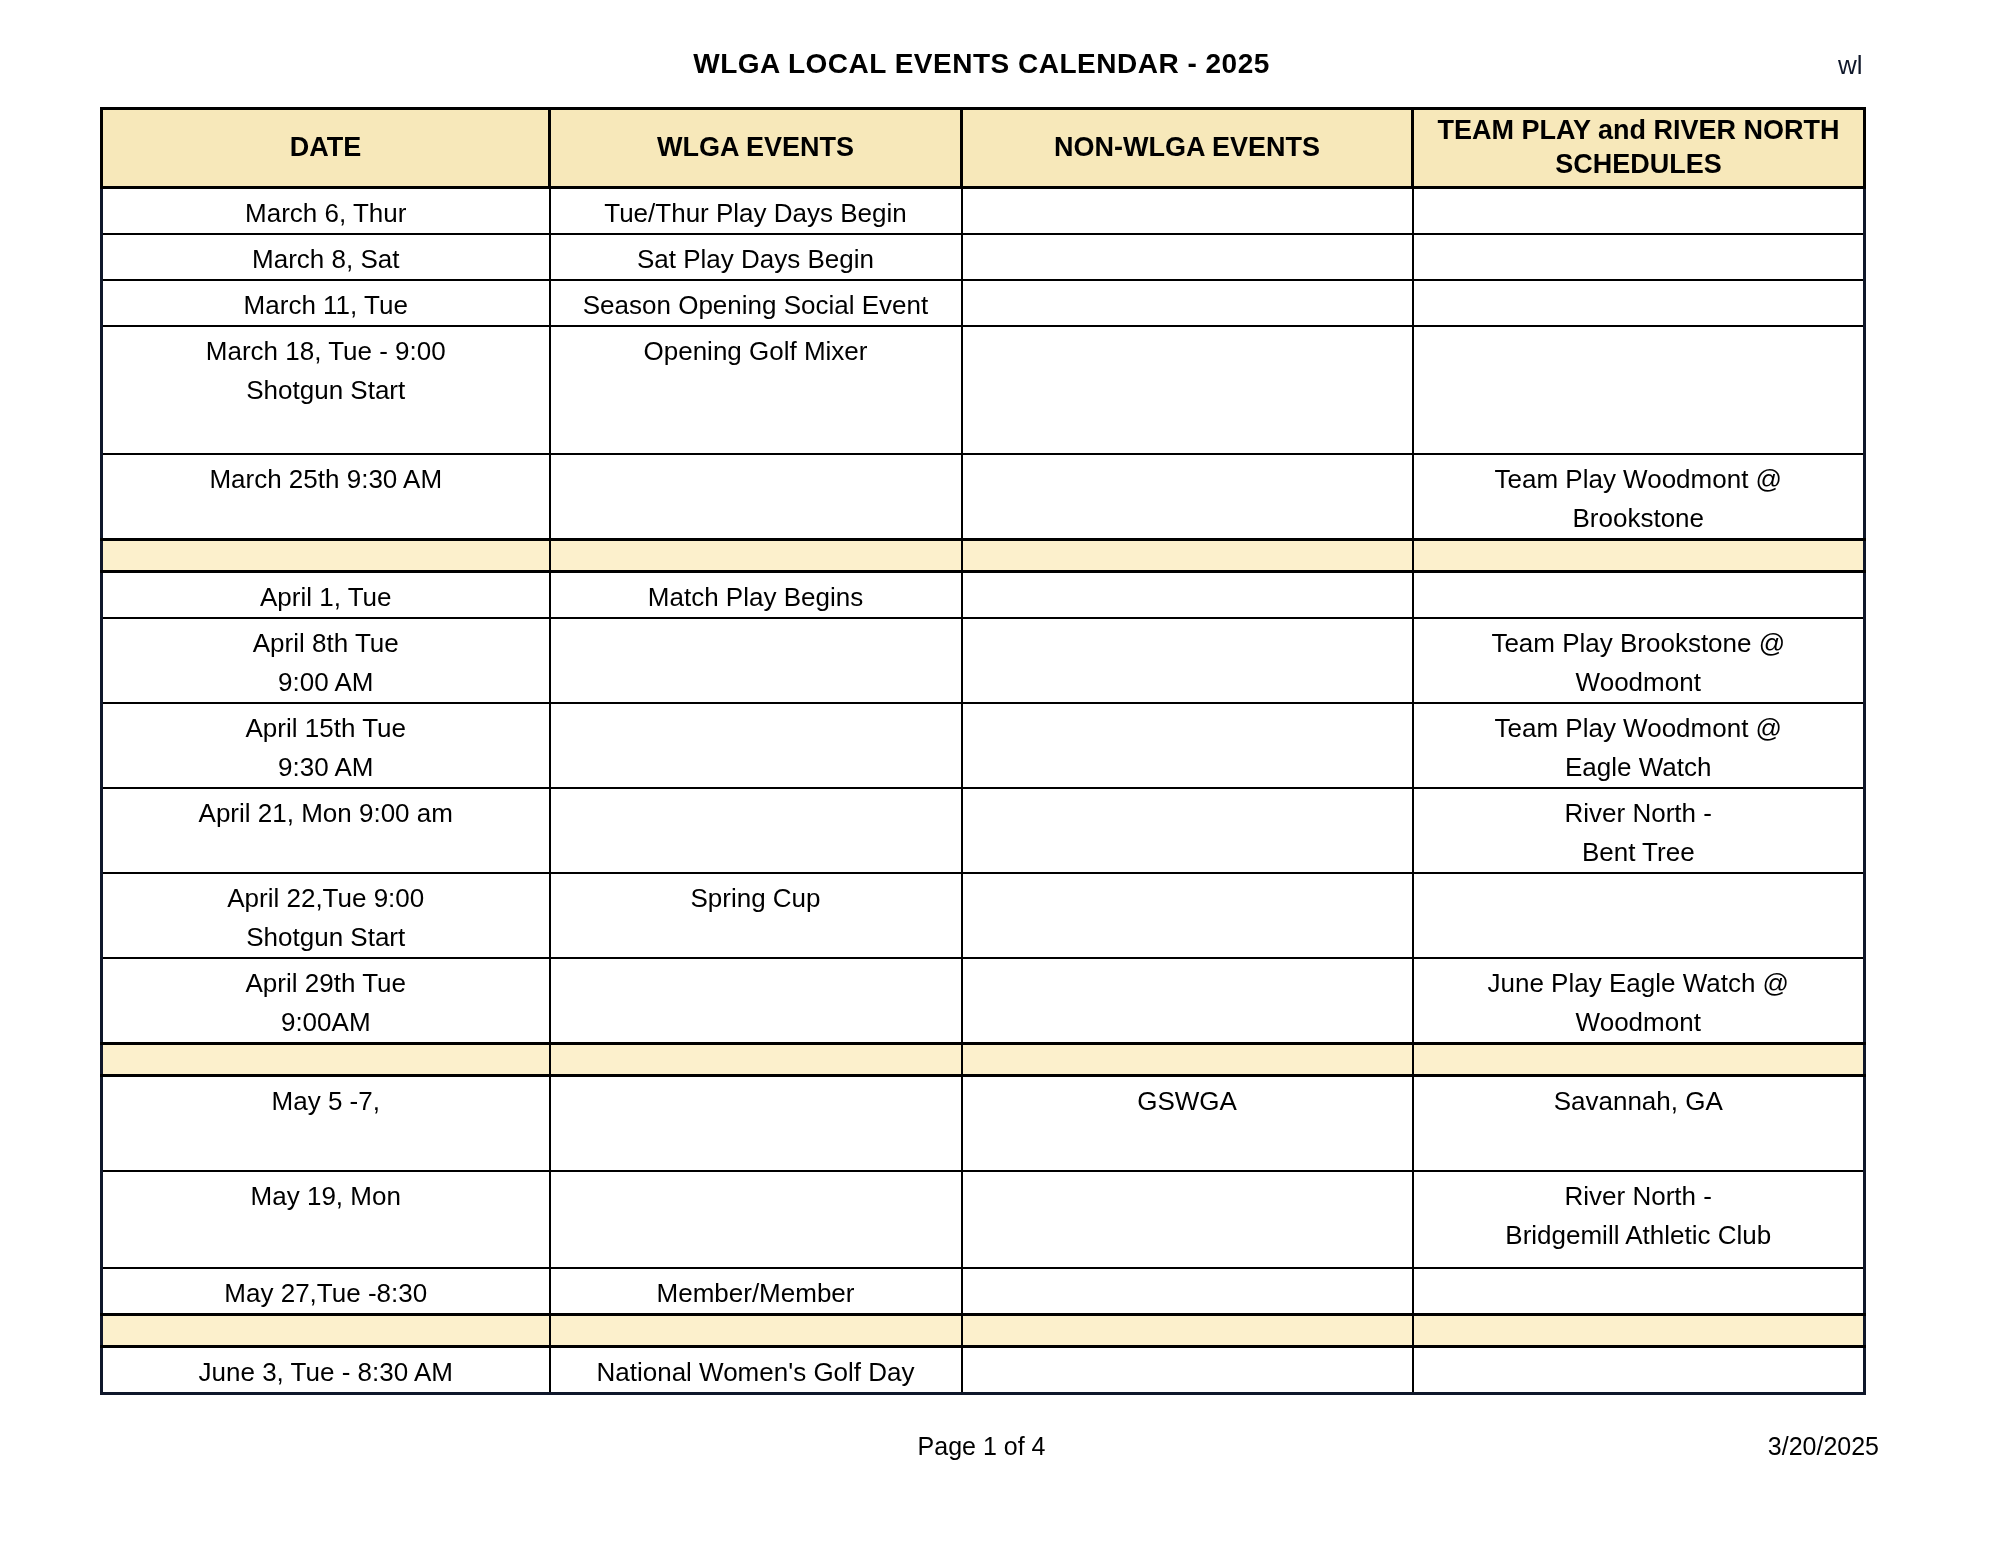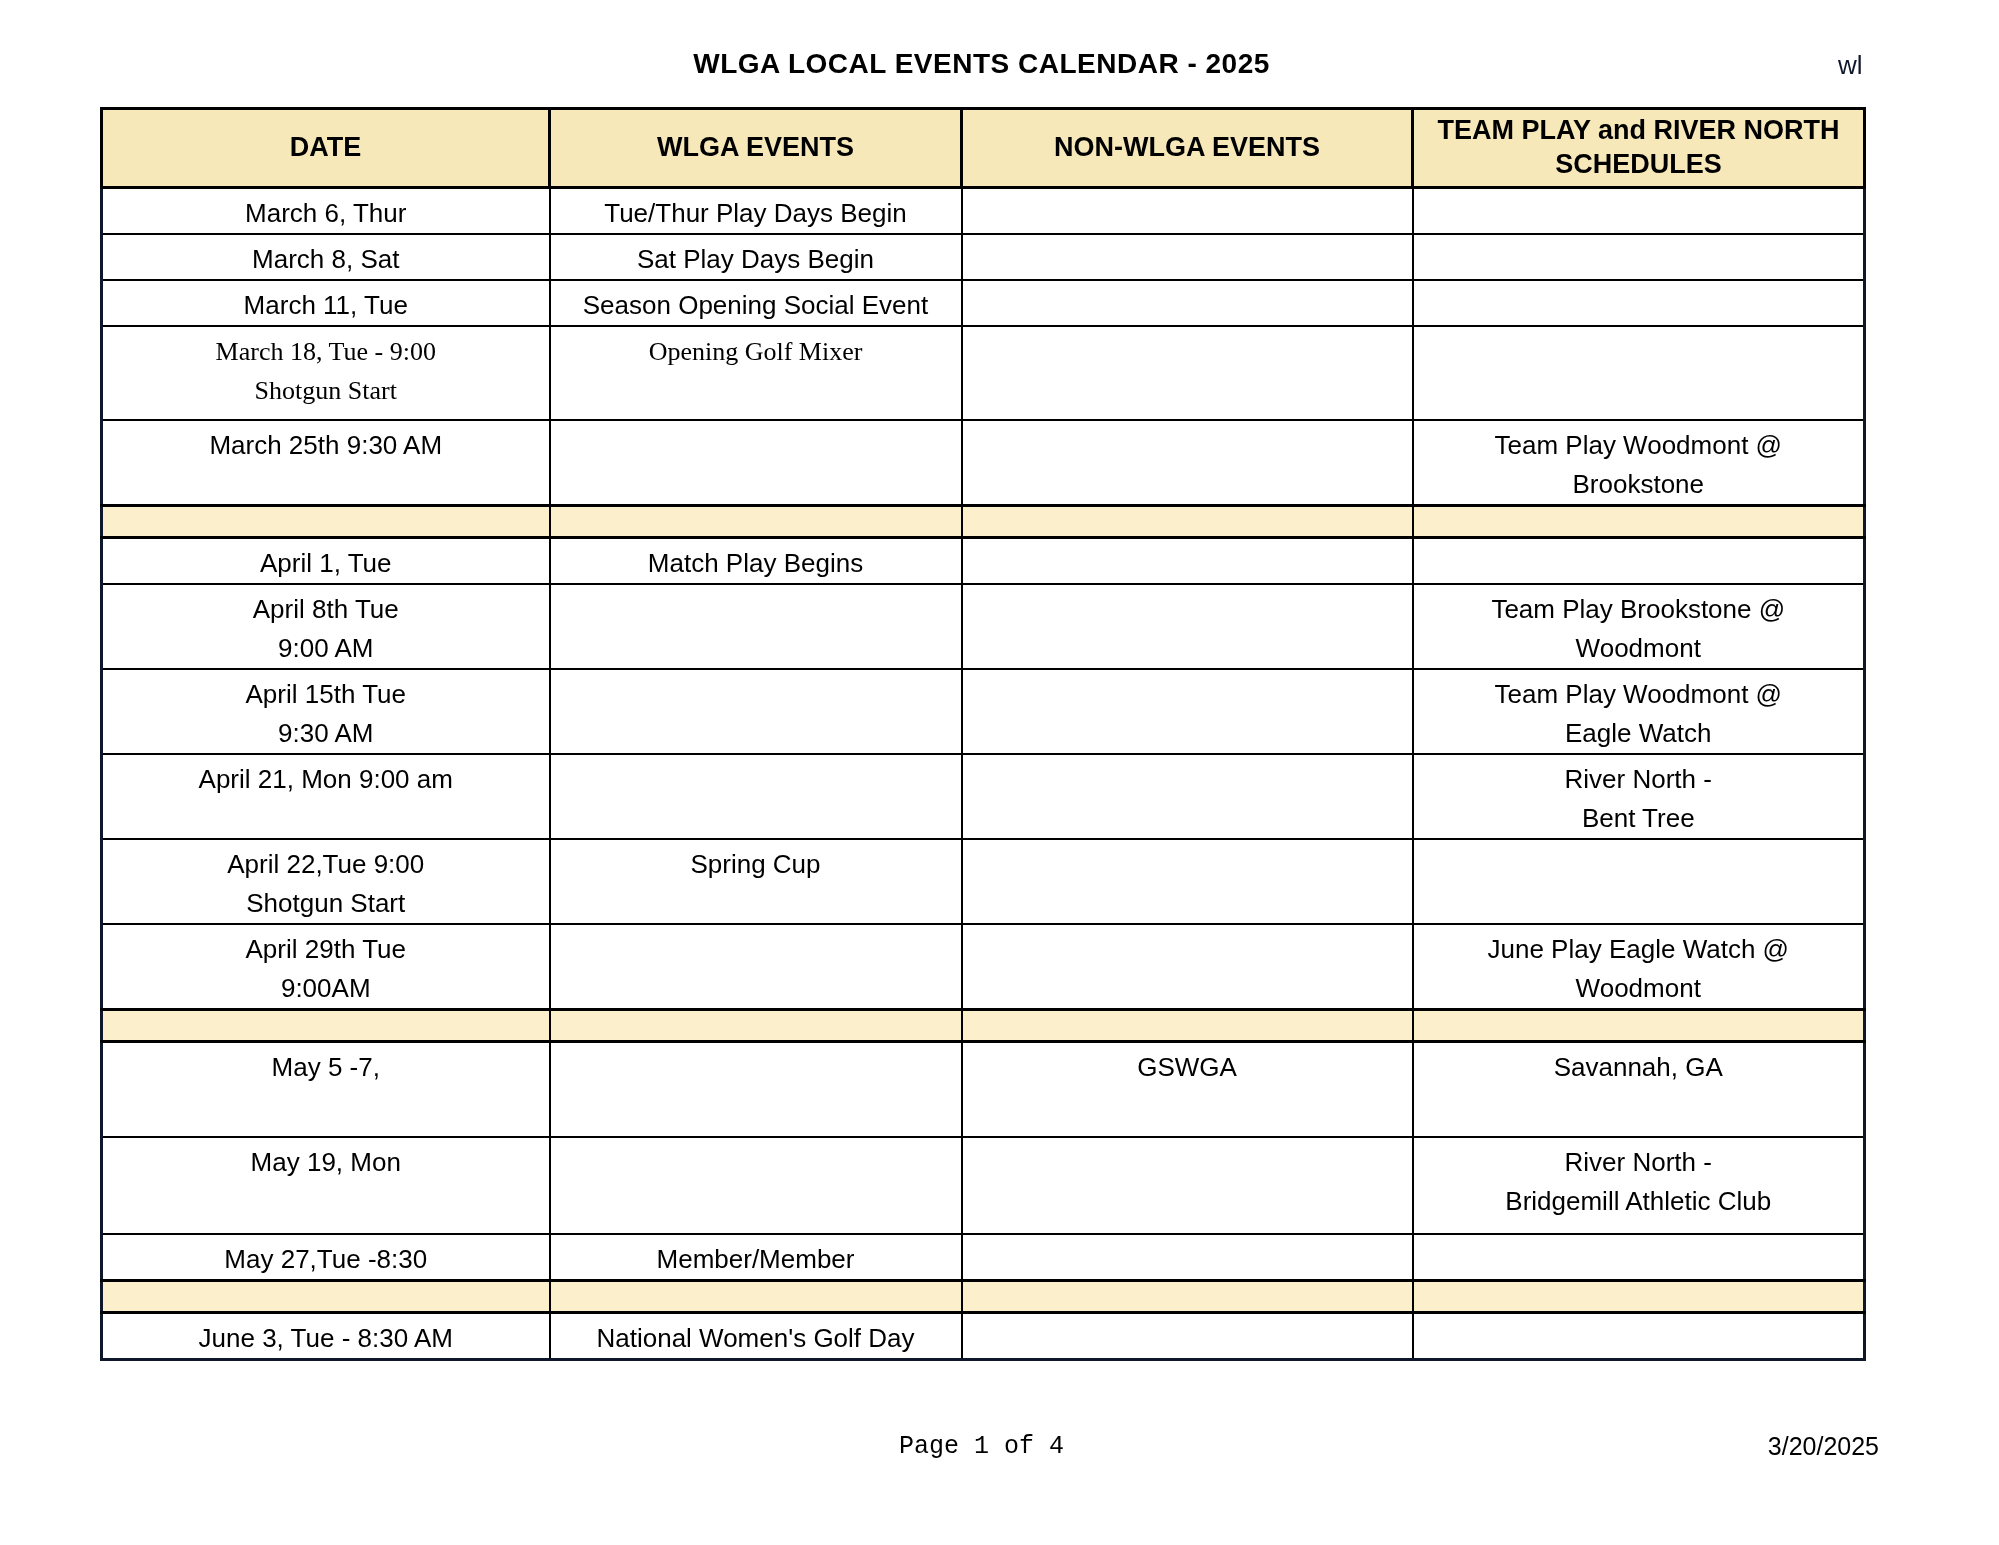--- a/index.html
+++ b/index.html
@@ -25,31 +25,31 @@
     padding:4px 10px;white-space:pre-line;line-height:1.25;
   }
   table.cal td{
     border:2px solid #000;background:#fff;
     font-size:26px;text-align:center;vertical-align:top;
     padding:5px 10px 0 10px;white-space:pre-line;line-height:1.5;
   }
   tr.h-hdr{height:70px;}
   tr.r-s{height:42px;}
   tr.r-d{height:83px;}
-  tr.r-m18{height:94px;font-family:Liberation Serif, serif;}
+  tr.r-m18{height:128px;}
   tr.r-m5{height:96px;}
   tr.r-m19{height:97px;}
   tr.r-sep{height:32px;}
   tr.r-sep td{
     background:#FCF0CC;
     border-top:3px solid #000;border-bottom:3px solid #000;
   }
   .footer-page{
     position:absolute;top:1432px;left:100px;width:1763px;
-    text-align:center;font-size:25px;font-family:Liberation Mono, monospace;
+    text-align:center;font-size:25px;
   }
   .footer-date{
     position:absolute;top:1432px;right:120px;font-size:25px;
   }
 </style>
 </head>
 <body>
 
 <div class="watermark">wl</div>
 <div class="page-title">WLGA LOCAL EVENTS CALENDAR - 2025</div>

